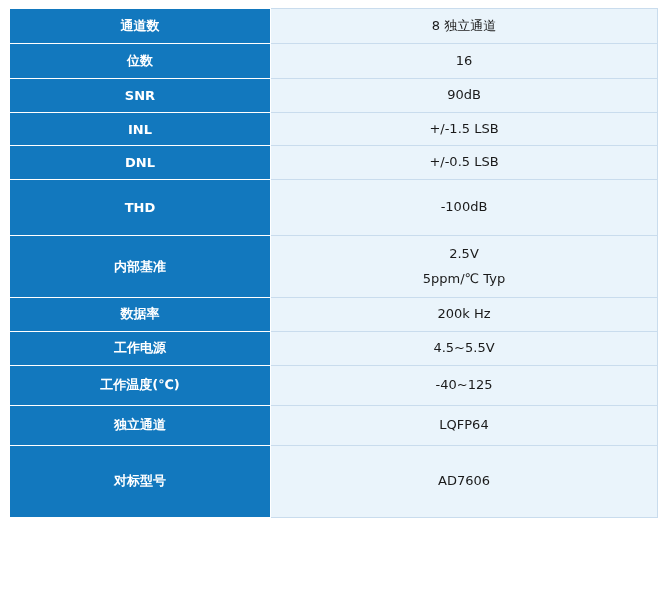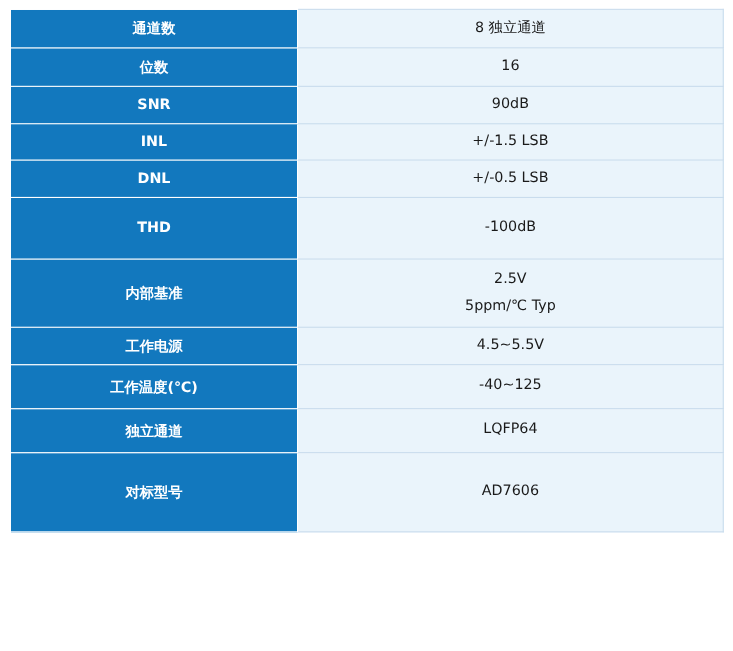--- a/index.html
+++ b/index.html
@@ -104,20 +104,26 @@
           <span class="line cjk">-100dB</span>
         </td>
       </tr>
       <tr style="height: 62px;">
         <td class="label-cell cjk">内部基准</td>
         <td class="value-cell">
           <span class="line cjk">2.5V</span>
           <span class="line cjk">5ppm/℃ Typ</span>
         </td>
       </tr>
+      <tr style="height: 32px;">
+        <td class="label-cell cjk">数据率</td>
+        <td class="value-cell">
+          <span class="line cjk">200k Hz</span>
+        </td>
+      </tr>
       <tr style="height: 34px;">
         <td class="label-cell cjk">工作电源</td>
         <td class="value-cell">
           <span class="line cjk">4.5~5.5V</span>
         </td>
       </tr>
       <tr style="height: 40px;">
         <td class="label-cell cjk">工作温度(℃)</td>
         <td class="value-cell">
           <span class="line cjk">-40~125</span>

